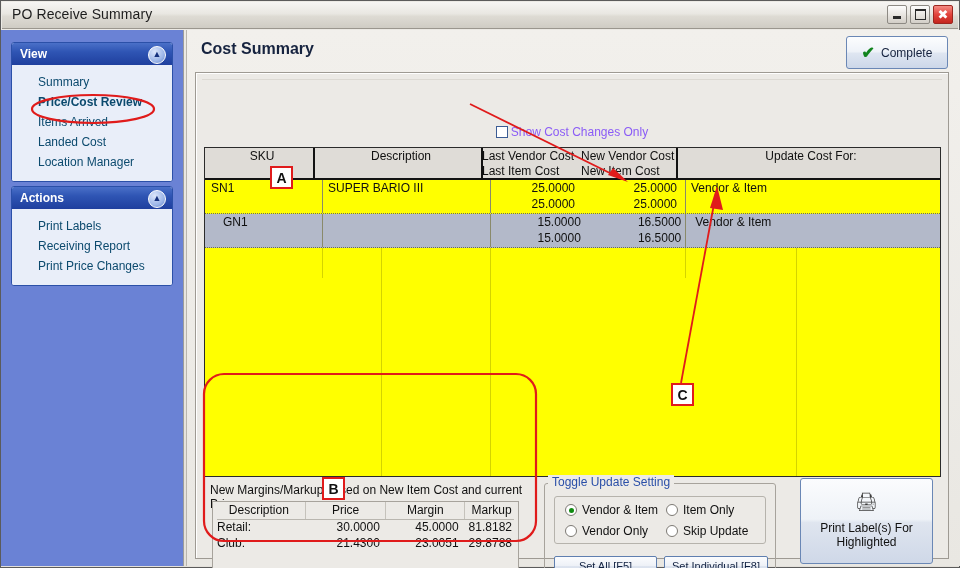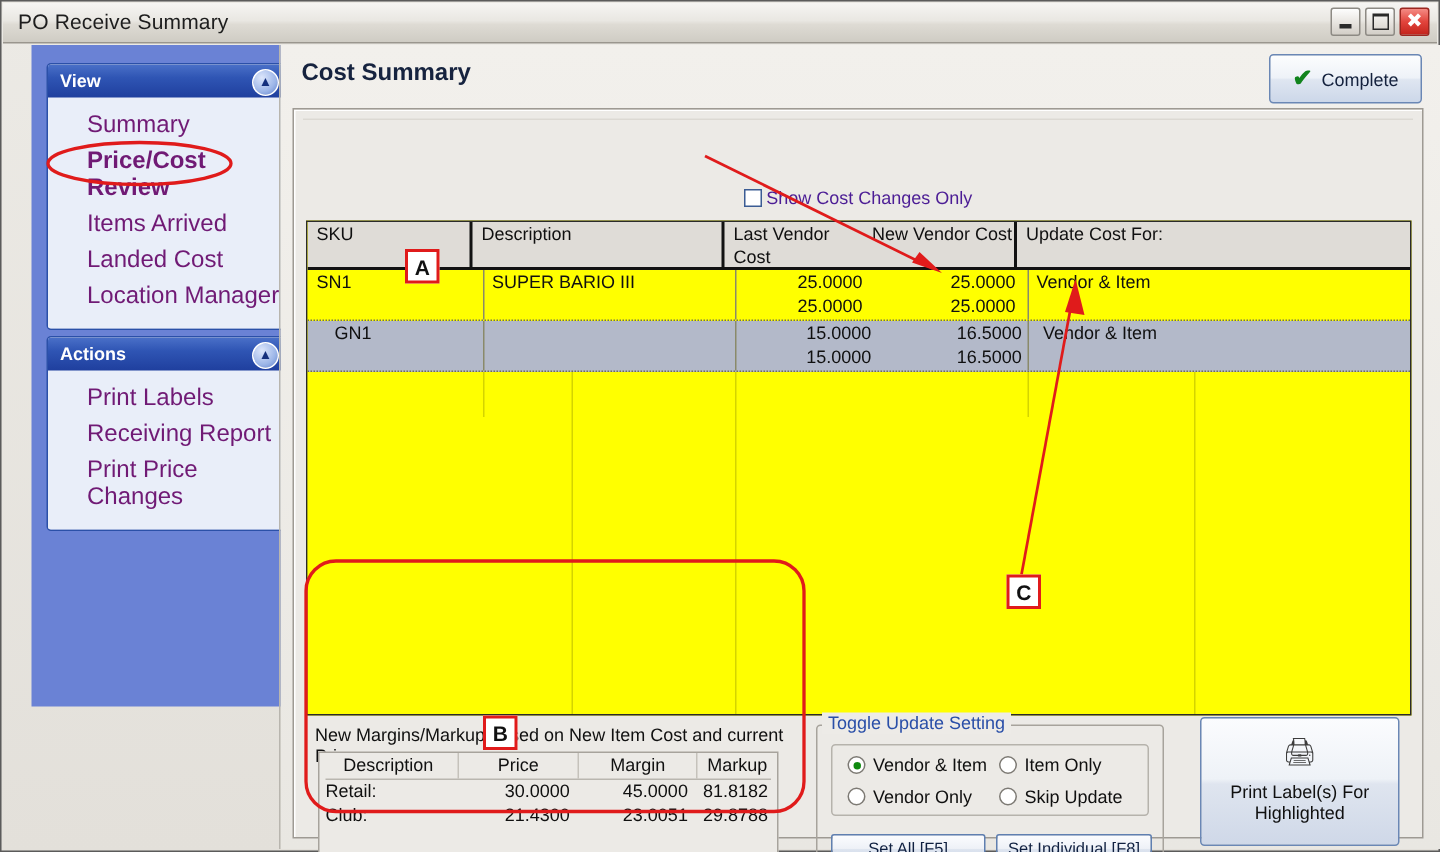--- a/index.html
+++ b/index.html
@@ -39,21 +39,21 @@
     position:absolute;left:0;right:0;top:0;bottom:0;
     display:flex;align-items:center;justify-content:center;
     font-size:11px;color:#1c1c1c;line-height:1;font-family:"DejaVu Sans",sans-serif;
   }
   .winbtn.close .gl{color:#ffffff;font-size:13px;font-weight:bold;}
   .min-gl{width:8px;height:3px;background:#2a2a2a;margin-top:6px;}
   .max-gl{width:9px;height:8px;border:1px solid #2a2a2a;border-top-width:2px;}
 
   
   .leftpane{
-    position:absolute;left:20px;top:29px;width:182px;height:441px;
+    position:absolute;left:0;top:29px;width:182px;height:536px;
     background:#6a82d5;border-right:1px solid #9b9b9b;
   }
   .grp{
     margin:12px 10px 0 10px;
     border:1px solid #2b50a8;
     border-radius:3px;
     overflow:hidden;
     background:#e8edf8;
   }
   .grp-hd{
@@ -63,21 +63,21 @@
     display:flex;align-items:center;padding-left:8px;position:relative;
   }
   .chev{
     position:absolute;right:6px;top:3px;width:16px;height:16px;border-radius:50%;
     background:radial-gradient(circle at 35% 30%,#dce6fb 0%,#9db6e8 60%,#5f80c9 100%);
     border:1px solid #ffffff;
     color:#15307d;font-size:9px;line-height:14px;text-align:center;font-weight:bold;
   }
   .grp-body{background:#e9eef9;padding:7px 0 9px 0;}
   .nav-item{
-    font-size:16px;color:#701a75;padding:3px 0 3px 26px;cursor:default;
+    font-size:12px;color:#0c4a6e;padding:3px 0 3px 26px;cursor:default;
   }
   .nav-item.sel{font-weight:bold;}
 
   
   .content{
     position:absolute;left:185px;top:29px;width:773px;height:536px;
     background:linear-gradient(to bottom,#f2f0ec 0%,#e9e7e2 100%);
     border-left:1px solid #b8b5ae;
   }
   .page-title{
@@ -97,40 +97,40 @@
     position:absolute;left:8px;top:42px;width:754px;height:487px;
     background:#eceae6;border:1px solid #9e9a93;
     box-shadow:inset 1px 1px 0 #ffffff;
     box-sizing:border-box;
   }
   .panel-inner-line{
     position:absolute;left:6px;top:6px;right:6px;height:1px;background:#dcd9d3;
   }
   .chk-row{
     position:absolute;left:0;right:0;top:52px;display:flex;justify-content:center;
-    align-items:center;gap:3px;font-size:12px;color:#4c1d95;
+    align-items:center;gap:3px;font-size:12px;color:#8b5cf6;
   }
   .checkbox{
     width:12px;height:12px;background:#ffffff;border:1px solid #3b5c94;box-sizing:border-box;
   }
 
   
   .grid{
     position:absolute;left:8px;top:74px;width:737px;height:330px;
     border:1px solid #2b2b2b;background:#ffff00;box-sizing:border-box;
     overflow:hidden;
   }
   .grid-head{
     height:32px;background:#dfdcd7;border-bottom:2px solid #121212;
     display:flex;position:relative;box-sizing:border-box;
   }
   .hc{
     border-right:2px solid #121212;box-sizing:border-box;
     font-size:12px;color:#101010;padding:1px 0 0 6px;position:relative;
-    display:flex;flex-direction:column;justify-content:flex-start;
+    display:flex;flex-direction:column;justify-content:flex-start;align-items:center;
   }
   .hc .l1{line-height:15px;}
   .hc .l2{line-height:15px;}
   .hc.two{padding-left:0;}
   .hc .sub{display:flex;}
   .hc .sa{width:93px;padding-left:6px;}
   .hc .sb{width:102px;padding-left:6px;}
   .hc.last{border-right:none;}
 
   .row{display:flex;position:relative;box-sizing:border-box;}

